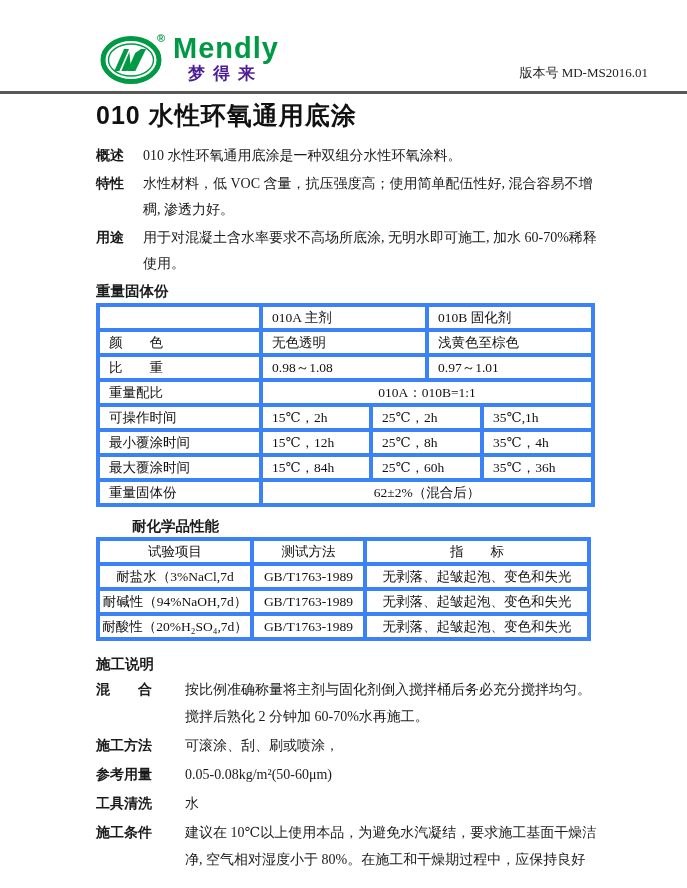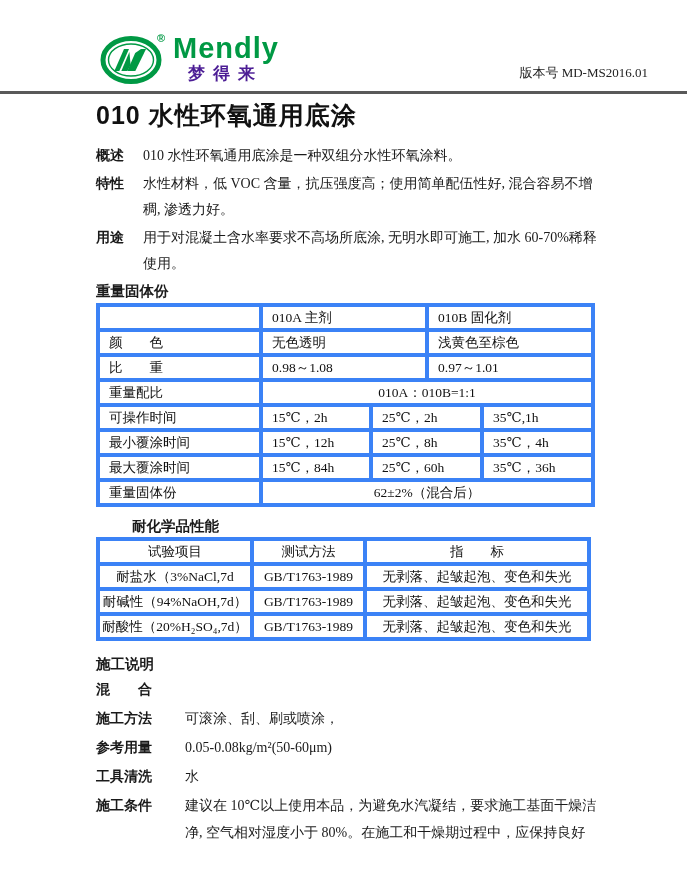--- a/index.html
+++ b/index.html
@@ -178,20 +178,21 @@
         <td>GB/T1763-1989</td>
         <td>无剥落、起皱起泡、变色和失光</td>
       </tr>
     </tbody>
       </table>
 
     <h2 class="sec sec-apply">施工说明</h2>
 
     <div class="ap-row">
       <span class="ap-label">混　　合</span>
+      <span class="ap-text">按比例准确称量将主剂与固化剂倒入搅拌桶后务必充分搅拌均匀。搅拌后熟化 2 分钟加 60-70%水再施工。</span>
     </div>
     <div class="ap-row">
       <span class="ap-label">施工方法</span>
       <span class="ap-text">可滚涂、刮、刷或喷涂，</span>
     </div>
     <div class="ap-row">
       <span class="ap-label">参考用量</span>
       <span class="ap-text">0.05-0.08kg/m²(50-60μm)</span>
     </div>
     <div class="ap-row">

